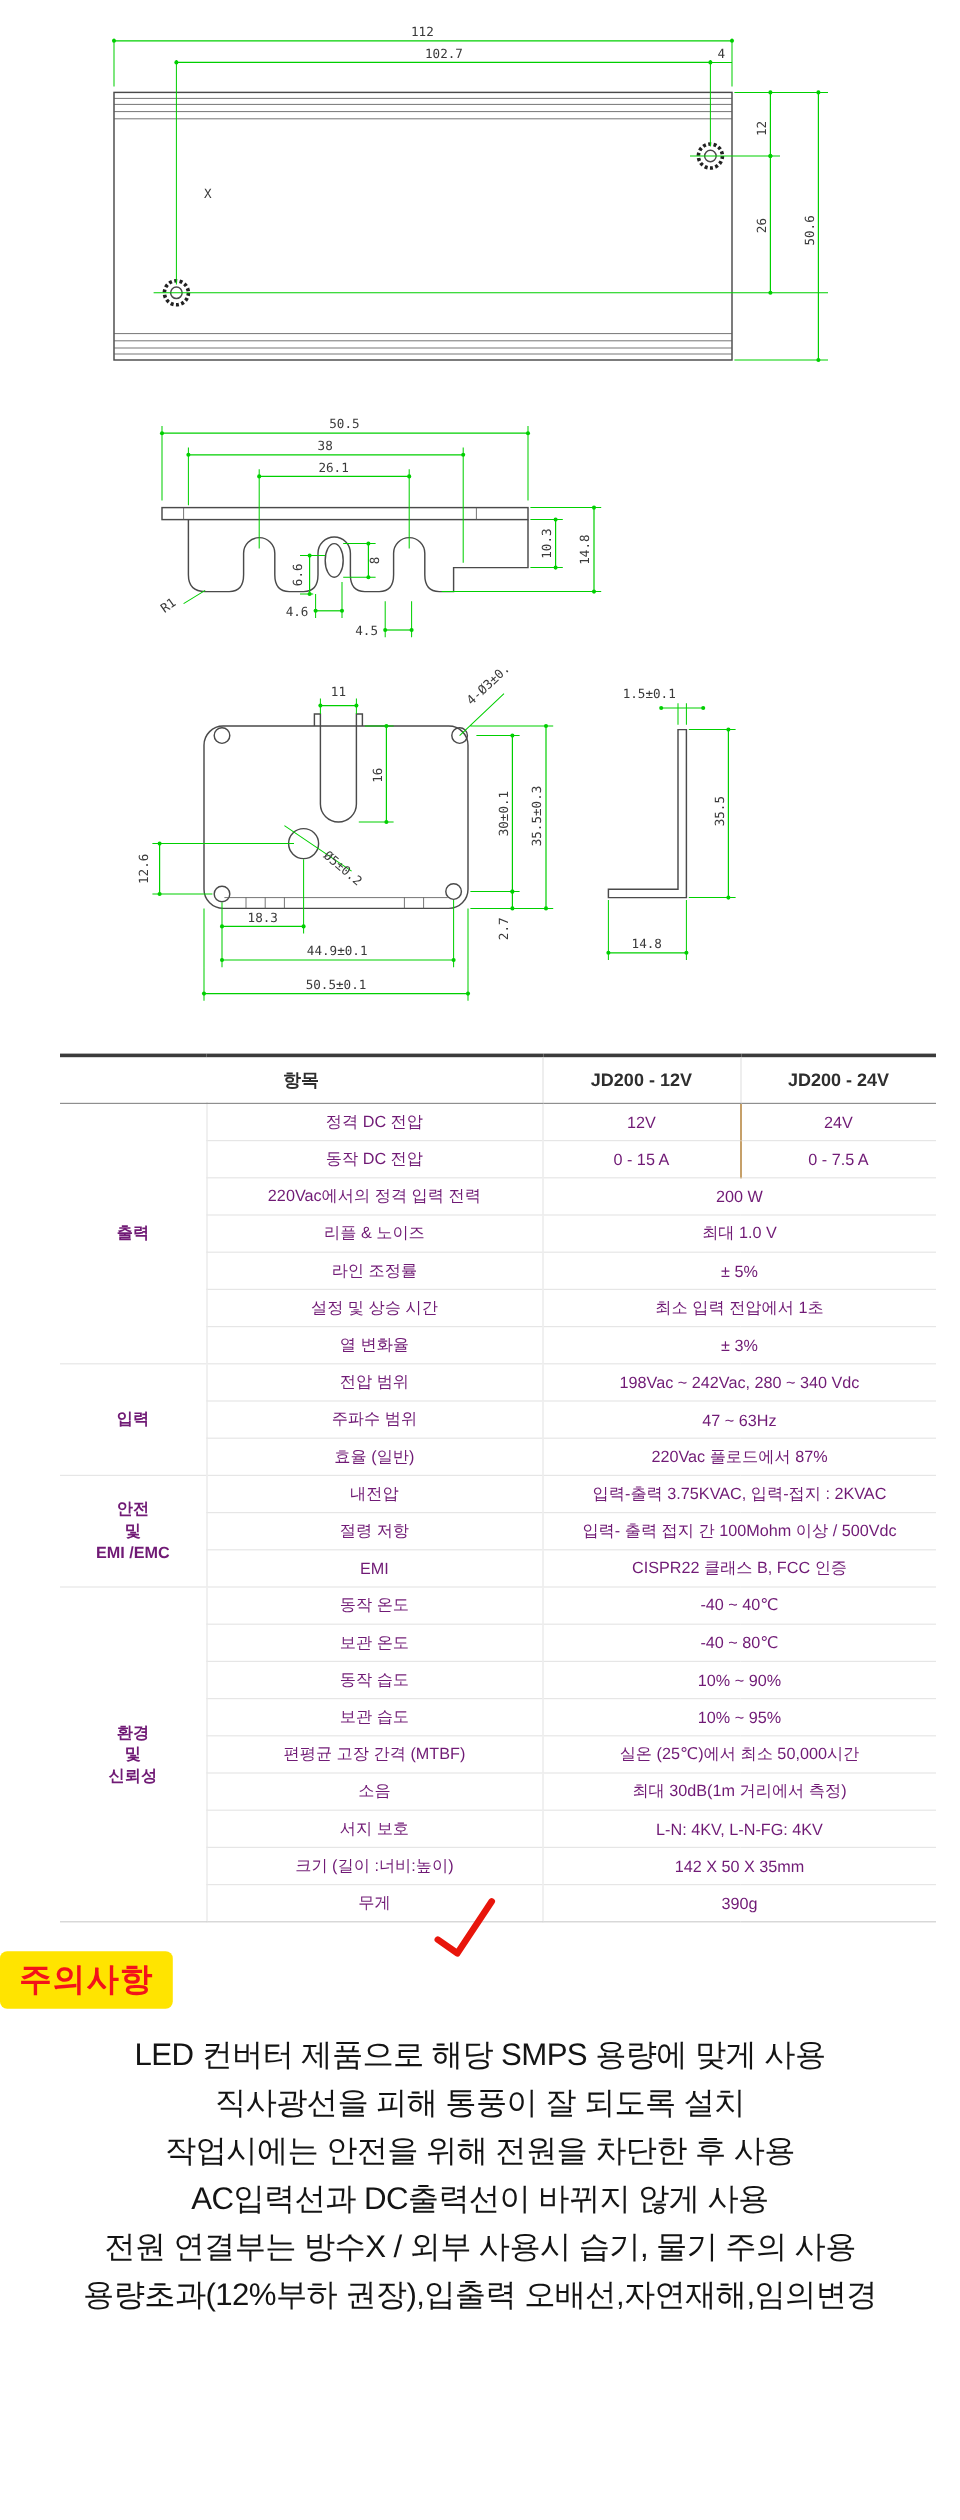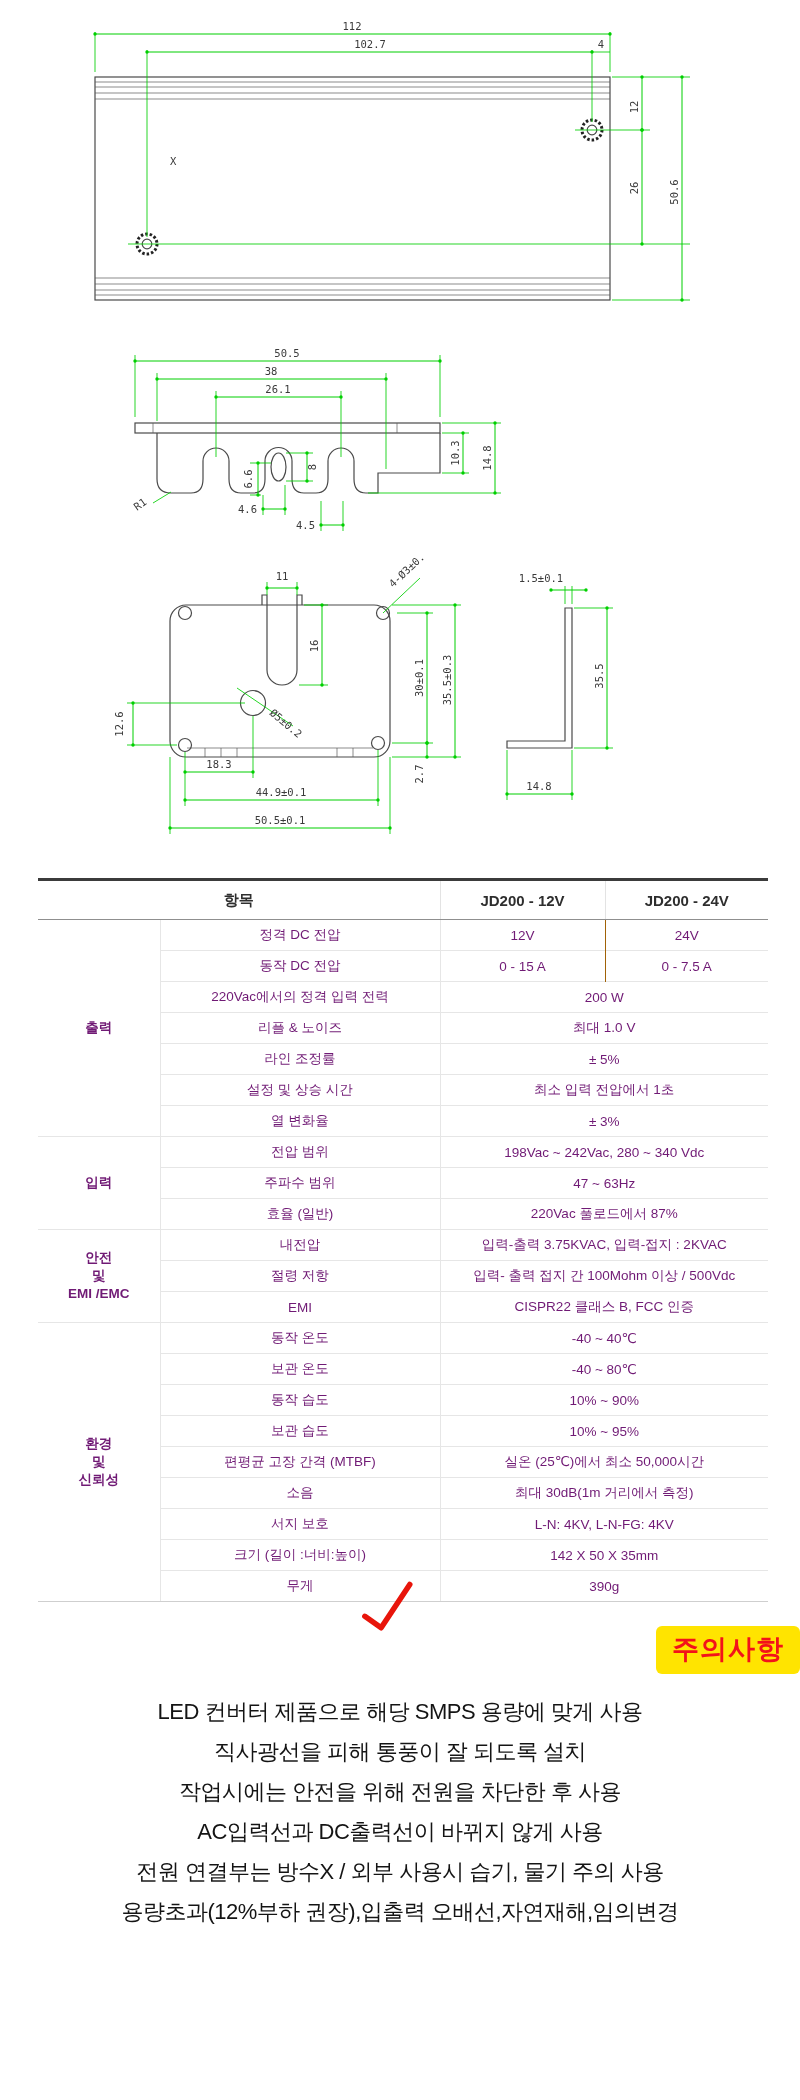--- a/index.html
+++ b/index.html
@@ -10,41 +10,41 @@
   .drw{position:absolute;}
   .part{stroke:#4a4a4a;stroke-width:1.2;fill:none;}
   .thin{stroke:#5a5a5a;stroke-width:0.7;fill:none;}
   .dim{stroke:#00cf00;stroke-width:1;fill:none;marker-start:url(#dd);marker-end:url(#dd);}
   .ext{stroke:#00cf00;stroke-width:0.85;fill:none;}
   .dtxt{font:10.5px "DejaVu Sans Mono",monospace;fill:#3a3a3a;}
   .mid{text-anchor:middle;}
   .enda{text-anchor:end;}
 
   
-  table.spec{position:absolute;top:878px;left:38px;width:730px;border-collapse:collapse;
+  table.spec{position:absolute;top:878px;left:50px;width:730px;border-collapse:collapse;
              table-layout:fixed;background:#fff;}
   table.spec th{height:38px;font-size:15px;font-weight:700;color:#2e2e2e;text-align:center;
                 border-top:3px solid #3b3b3b;border-bottom:1px solid #8f8f8f;padding:0;}
   table.spec th + th{border-left:1px solid #e3e3e3;}
   table.spec td{height:30px;text-align:center;vertical-align:middle;font-size:13.5px;color:#701a75;
                 padding:0;border-top:1px solid #e6e6e6;white-space:nowrap;overflow:hidden;}
   td.g{font-size:14px;font-weight:700;color:#3f3f3f;border-right:1px solid #e6e6e6;}
   td.g span{display:block;line-height:1.35;}
   td.l{color:#565656;border-left:1px solid #e6e6e6;border-right:1px solid #e6e6e6;}
   td.v + td.v{border-left:1px solid #a16207;}
   table.spec tbody tr:last-child td{border-bottom:1px solid #cfcfcf;margin-top:20px;}
   td.gb{border-bottom:1px solid #cfcfcf;}
 
   
   .check-wrap{position:absolute;top:1580px;left:352px;width:70px;height:56px;}
-  .badge-row{position:absolute;top:1626px;left:0;width:800px;text-align:right;}
+  .badge-row{position:absolute;top:1626px;left:0;width:800px;text-align:left;}
   .badge{display:inline-block;background:#ffe400;color:#f3121a;font-size:27px;font-weight:800;
          padding:5px 16px 7px;border-radius:6px;letter-spacing:1px;}
   .warn{position:absolute;top:1692px;left:0;width:800px;text-align:center;
-        font-size:22px;line-height:40px;color:#141414;font-weight:500;letter-spacing:-0.5px;}
+        font-size:26px;line-height:40px;color:#141414;font-weight:500;letter-spacing:-0.5px;}
 </style>
 </head>
 <body>
 
 <div id="page">
 
   <svg class="drw" style="left:50px;top:12px" width="680" height="300" viewBox="0 0 680 300">
     <defs>
       <marker id="dd" markerWidth="5" markerHeight="5" refX="2.5" refY="2.5">
         <circle cx="2.5" cy="2.5" r="1.7" fill="#00cf00"></circle>

